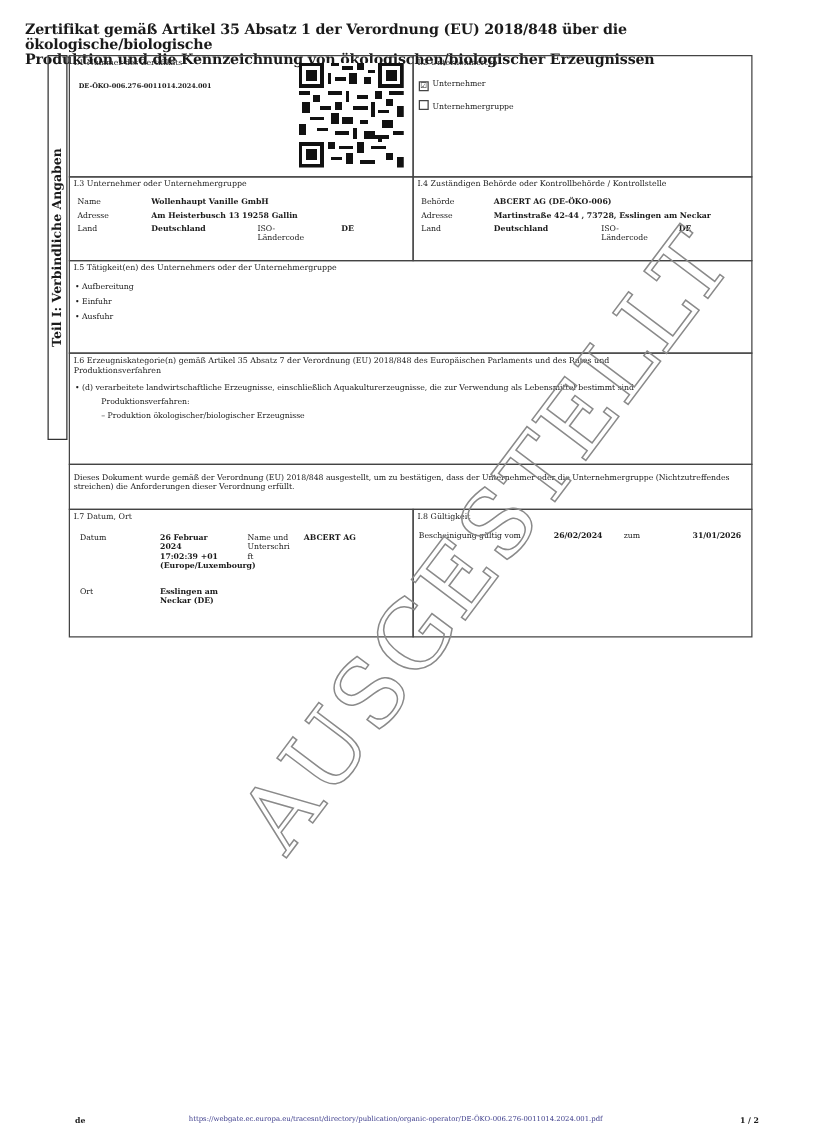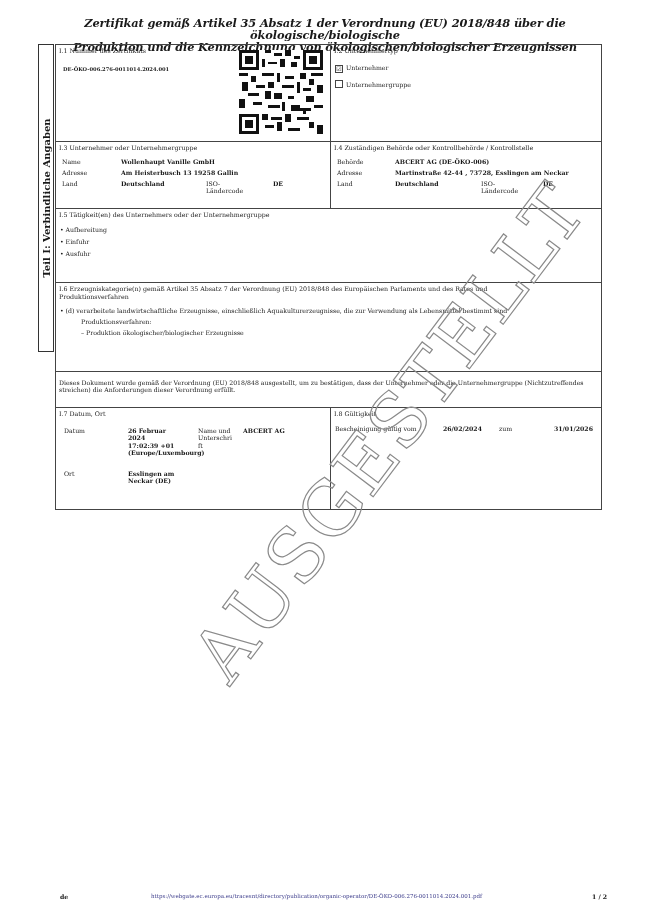--- a/index.html
+++ b/index.html
@@ -1,19 +1,19 @@
 <!DOCTYPE html>
 <html><head>
 <meta charset="utf-8">
 <style>
   html, body { margin: 0; padding: 0; background: #ffffff; }
   body { width: 650px; height: 915px; position: relative; overflow: hidden;
          font-family: "DejaVu Serif", "Liberation Serif", serif; color: #1a1a1a; }
-  .title { position: absolute; left: 20px; top: 17px; width: 610px; text-align: center;
-           font-weight: bold; font-size: 11.4px; line-height: 12px; letter-spacing: -0.15px; font-style: italic; }
+  .title { position: absolute; left: 20px; top: 17px; width: 610px; 
+           font-weight: bold; font-size: 11.4px; line-height: 12px; letter-spacing: -0.15px; }
   .sidebar { position: absolute; left: 38px; top: 44px; width: 16px; height: 308px;
              border: 1px solid #333; box-sizing: border-box; }
   .sidebar-text { position: absolute; left: 50%; top: 50%;
                   transform: translate(-50%, -50%) rotate(-90deg);
                   white-space: nowrap; font-weight: bold; font-size: 10px; }
   .box { position: absolute; border: 1px solid #444; box-sizing: border-box; background: transparent; }
   .thick { border-width: 1.5px; }
   .lbl { font-size: 6.3px; line-height: 7.5px; color: #222; }
   .val { font-size: 6.2px; font-weight: bold; line-height: 7.3px; }
   .norm { font-size: 6.2px; line-height: 7.3px; }

